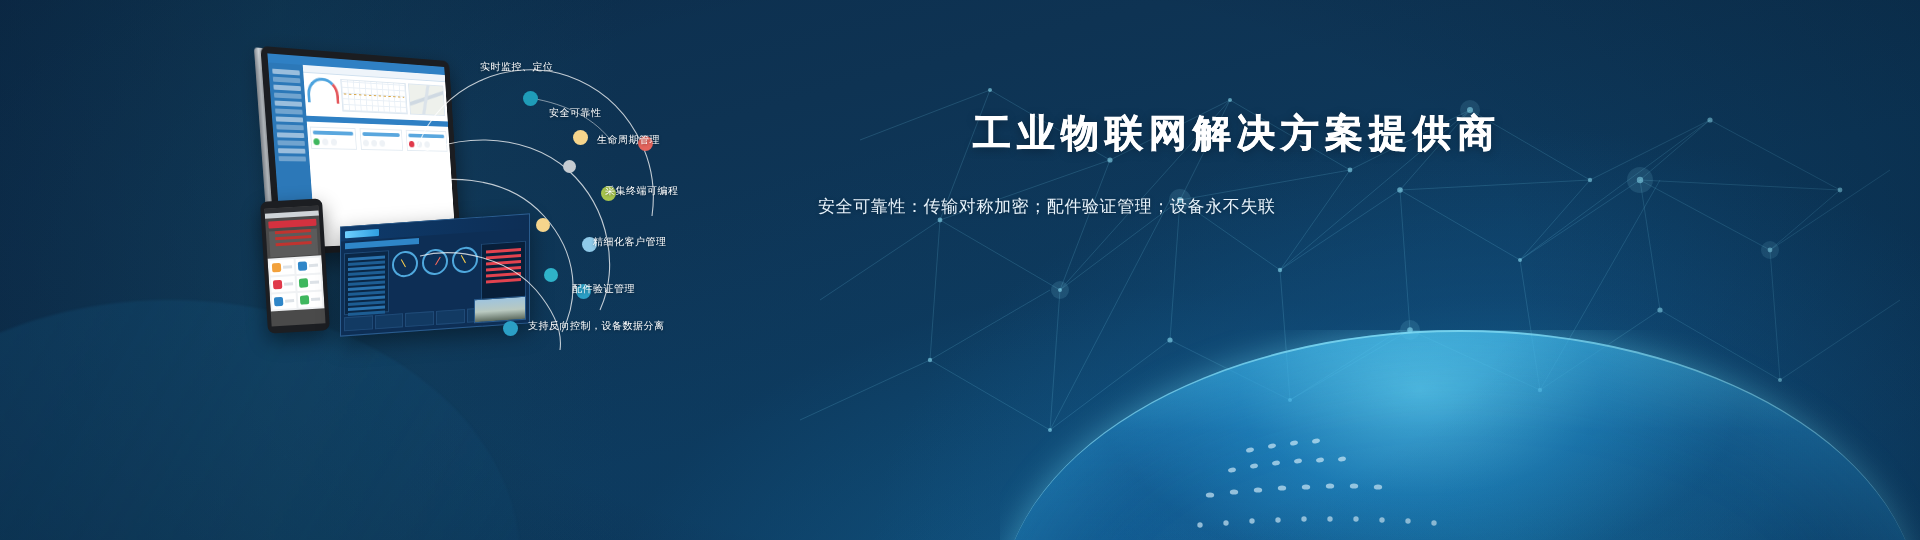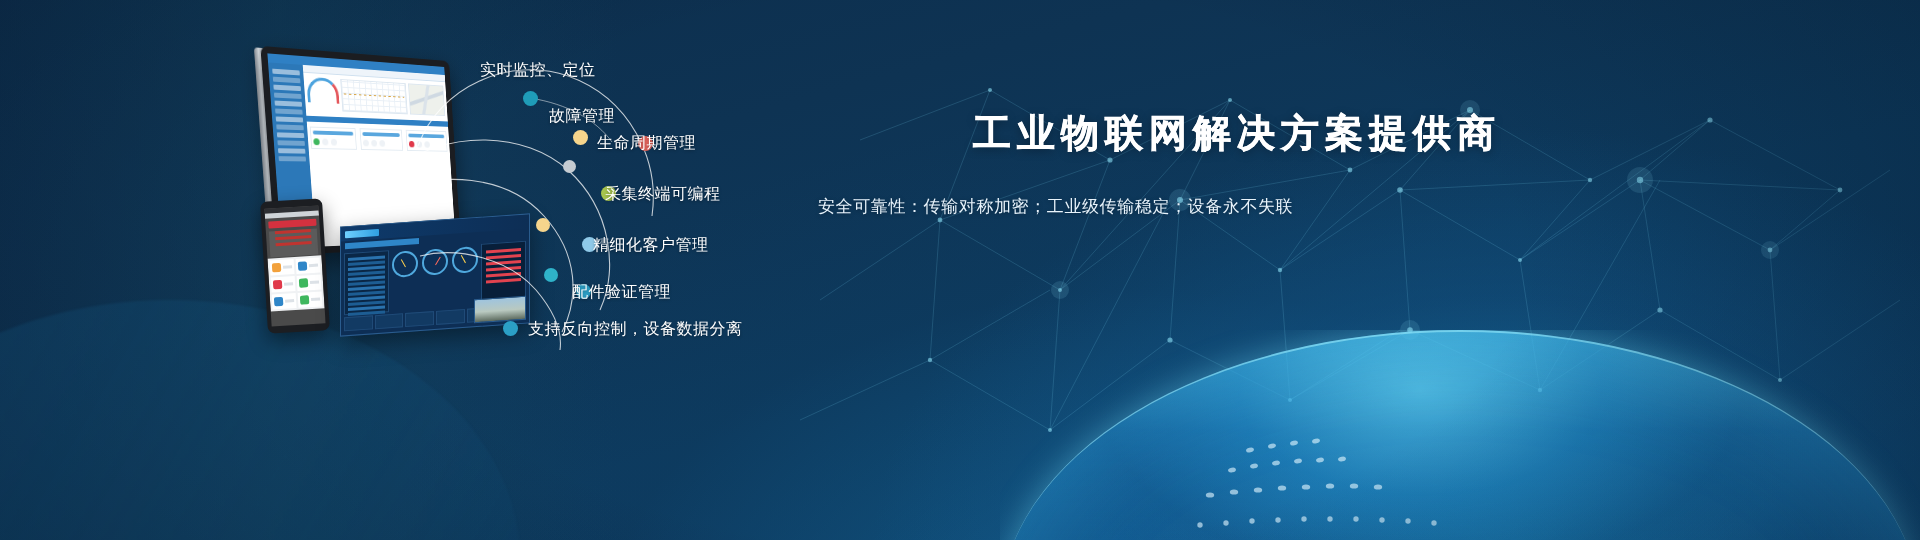--- a/index.html
+++ b/index.html
@@ -143,21 +143,21 @@
   .sc-log i { display:block; height:3px; margin:3px 1px; background:#e2434f; }
   .sc-bottom { display:flex; gap:2px; padding:0 3px; }
   .sc-bottom s { flex:1; height:14px; background:#123a63; display:block; border:1px solid #1f4a77; }
   .sc-photo { position:absolute; right:3px; bottom:3px; width:52px; height:24px;
     background:linear-gradient(180deg,#9fc4de 0%,#b9c9c0 55%,#5d6b5f 100%); border:1px solid #2a5c8e; }
 
   
   #arcs { position:absolute; left:300px; top:20px; width:460px; height:340px; }
 
   .arc-label {
-    position:absolute; color:#ffffff; font-size:16px; white-space:nowrap;
+    position:absolute; color:#ffffff; font-size:10px; white-space:nowrap;
     letter-spacing:.5px; text-shadow:0 1px 3px rgba(0,0,0,.4);
   }
 
   
   #right { position:absolute; left:818px; top:8px; width:1000px; height:540px; }
   #headline {
     position:absolute; left:155px; top:100px;
     font-size:38px; font-weight:bold; color:#fff; letter-spacing:6px;
     font-family:"DejaVu Sans","Liberation Sans",sans-serif;
     text-shadow:0 2px 10px rgba(0,0,0,.35);
@@ -492,28 +492,28 @@
     <span style="position:absolute;left:338px;top:116px;width:15px;height:15px;border-radius:50%;background:#e4645c;"></span>
     <span style="position:absolute;left:301px;top:166px;width:15px;height:15px;border-radius:50%;background:#a7c44e;"></span>
     <span style="position:absolute;left:236px;top:198px;width:14px;height:14px;border-radius:50%;background:#f6d58c;"></span>
     <span style="position:absolute;left:282px;top:217px;width:15px;height:15px;border-radius:50%;background:#8fc9e8;"></span>
     <span style="position:absolute;left:244px;top:248px;width:14px;height:14px;border-radius:50%;background:#2fb3c9;"></span>
     <span style="position:absolute;left:276px;top:264px;width:15px;height:15px;border-radius:50%;background:#2b9fc6;"></span>
     <span style="position:absolute;left:203px;top:301px;width:15px;height:15px;border-radius:50%;background:#2b9fc6;"></span>
 
     
     <span class="arc-label" style="left:180px;top:40px;">实时监控、定位</span>
-    <span class="arc-label" style="left:249px;top:86px;">故障管理</span>
+    <span class="arc-label" style="left:249px;top:86px;">安全可靠性</span>
     <span class="arc-label" style="left:297px;top:113px;">生命周期管理</span>
     <span class="arc-label" style="left:305px;top:164px;">采集终端可编程</span>
     <span class="arc-label" style="left:293px;top:215px;">精细化客户管理</span>
     <span class="arc-label" style="left:272px;top:262px;">配件验证管理</span>
     <span class="arc-label" style="left:228px;top:299px;">支持反向控制，设备数据分离</span>
   </div>
 
   <div id="right">
     <h1 id="headline">工业物联网解决方案提供商</h1>
     <div id="bullets">
-      <p class="bullet">安全可靠性：传输对称加密；工业级传输稳定；设备永不失联</p>
+      <p class="bullet">安全可靠性：传输对称加密；配件验证管理；设备永不失联</p>
     </div>
   </div>
 
 </div>
 
 </body></html>

